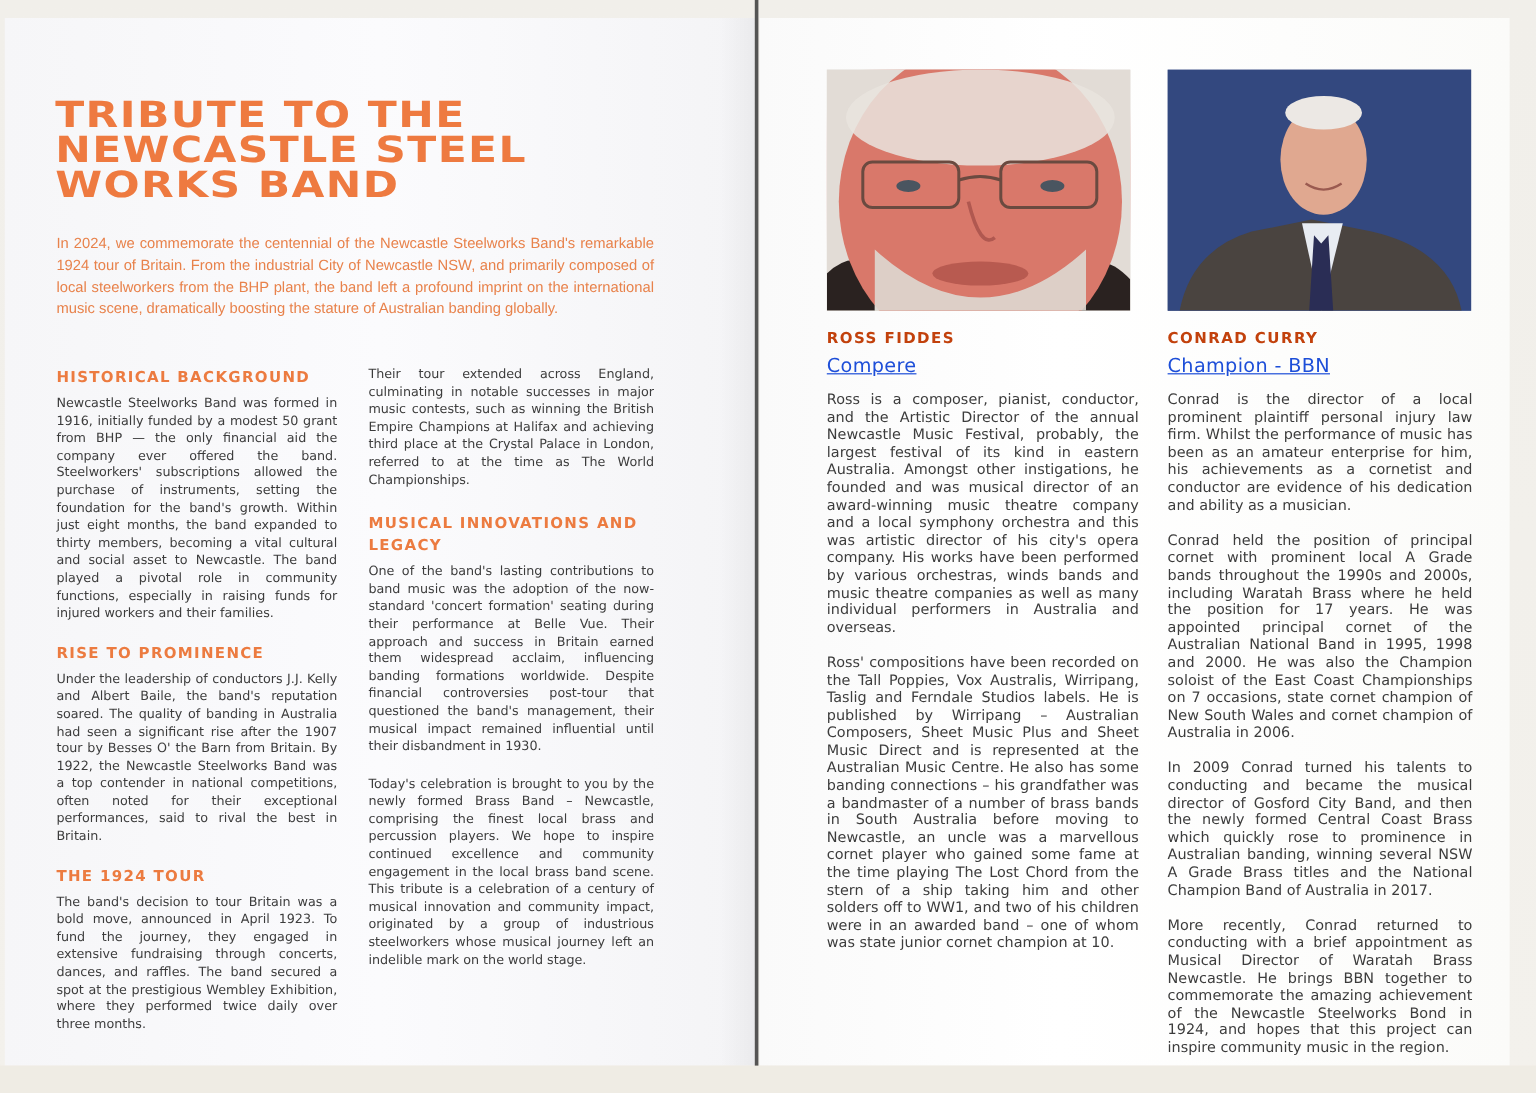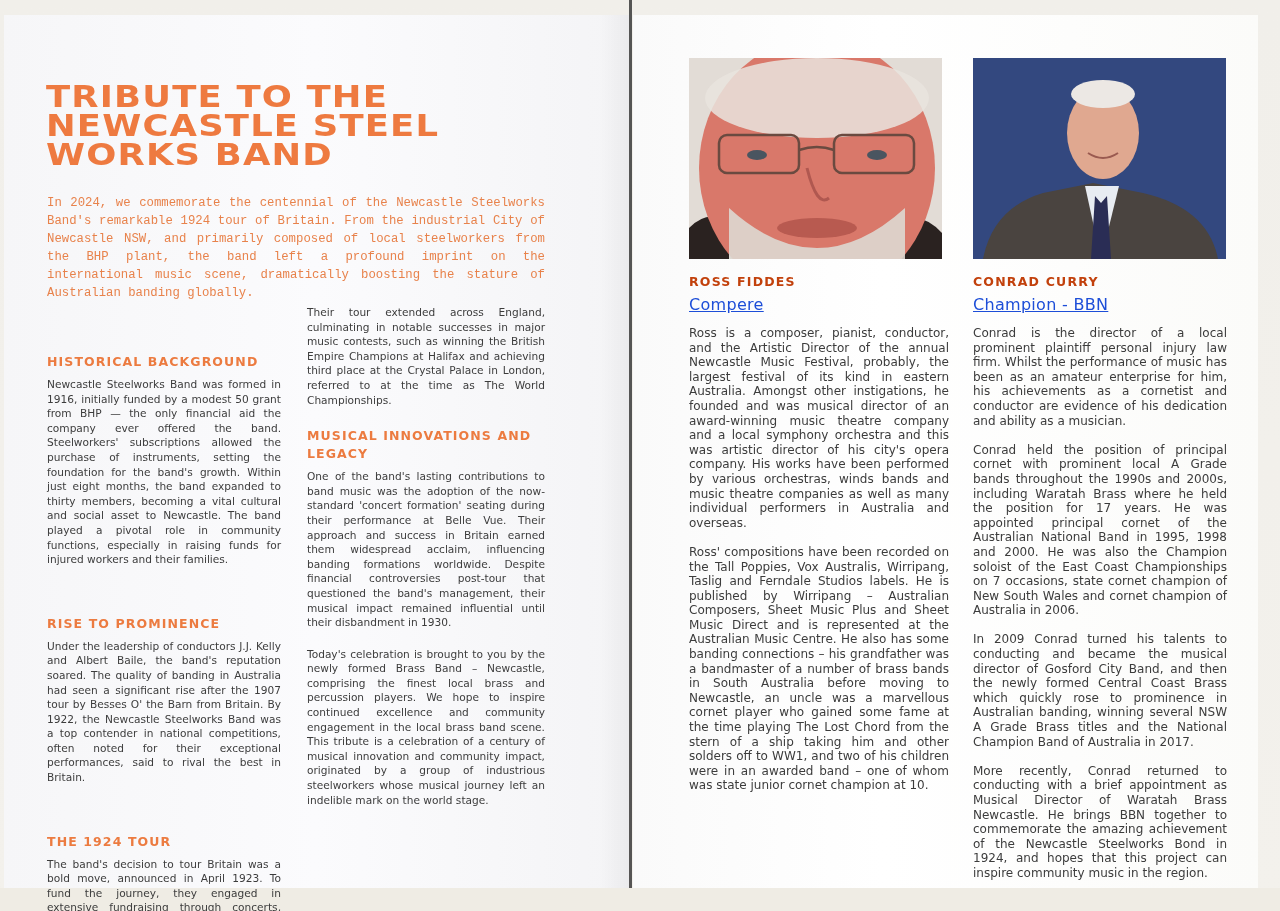--- a/index.html
+++ b/index.html
@@ -11,29 +11,29 @@
   .page { position: absolute; top: 15px; height: 873px; }
   .page-left { left: 4px; width: 625px; background: linear-gradient(90deg, #f6f6f8 0%, #fbfbfd 50%, #f4f4f6 100%); }
   .page-right { left: 633px; width: 625px; background: linear-gradient(90deg, #fafafa 0%, #ffffff 40%, #fbfbf9 100%); }
   .gutter { position: absolute; left: 629px; top: 0; width: 3px; height: 911px; background: #3a3a3a; opacity: .85; }
   .gutter-shadow { position: absolute; left: 600px; top: 15px; width: 29px; height: 873px; background: linear-gradient(90deg, rgba(0,0,0,0) 0%, rgba(0,0,0,.04) 100%); }
   .bottom-strip { position: absolute; left: 0; top: 888px; width: 1280px; height: 23px; background: #efece4; }
 
   .title { position: absolute; left: 46px; top: 82px; width: 520px; font-family: "DejaVu Sans", sans-serif; font-weight: 900; font-size: 30px; line-height: 29px; color: #ee7a40; letter-spacing: 1px; text-transform: uppercase; transform: scaleX(1.18); transform-origin: left top; }
   .title span { display: block; }
 
-  .intro { position: absolute; left: 47px; top: 194px; width: 498px; font-family: Liberation Mono, monospace; font-size: 12.3px; line-height: 18px; color: #e8824b; text-align: justify; font-weight: 300; }
+  .intro { position: absolute; left: 47px; top: 194px; width: 498px; font-family: Liberation Sans, sans-serif; font-size: 12.3px; line-height: 18px; color: #e8824b; text-align: justify; font-weight: 300; }
 
   .col { position: absolute; font-family: "DejaVu Sans", sans-serif; }
   .col-a { left: 47px; top: 305px; width: 234px; }
   .col-b { left: 307px; top: 305px; width: 238px; }
 
   .sec-h { font-family: "DejaVu Sans", sans-serif; font-weight: 800; font-size: 12.5px; line-height: 18px; color: #ec7b40; letter-spacing: 1.1px; text-transform: uppercase; margin-bottom: 6px; }
   .sec-p { font-size: 10.6px; line-height: 14.6px; color: #3c3c3c; text-align: justify; }
-  .col-a .block { margin-bottom: 16px; margin-top: 48px; }
+  .col-a .block { margin-bottom: 16px; }
   .col-b .block { margin-bottom: 17px; }
   .col-b .block-first { margin-bottom: 20px; }
 
   .photo { position: absolute; top: 58px; width: 253px; height: 201px; overflow: hidden; }
   .photo-ross { left: 689px; background: radial-gradient(ellipse at 50% 45%, #e79a8a 0%, #d97b6b 35%, #c86a5c 60%, #ddd7d0 80%); }
   .photo-conrad { left: 973px; background: linear-gradient(135deg, #3b4f87 0%, #2e4178 40%, #3a5390 100%); }
 
   .bio { position: absolute; top: 273px; font-family: "DejaVu Sans", sans-serif; }
   .bio-ross { left: 689px; width: 260px; }
   .bio-conrad { left: 973px; width: 254px; }

